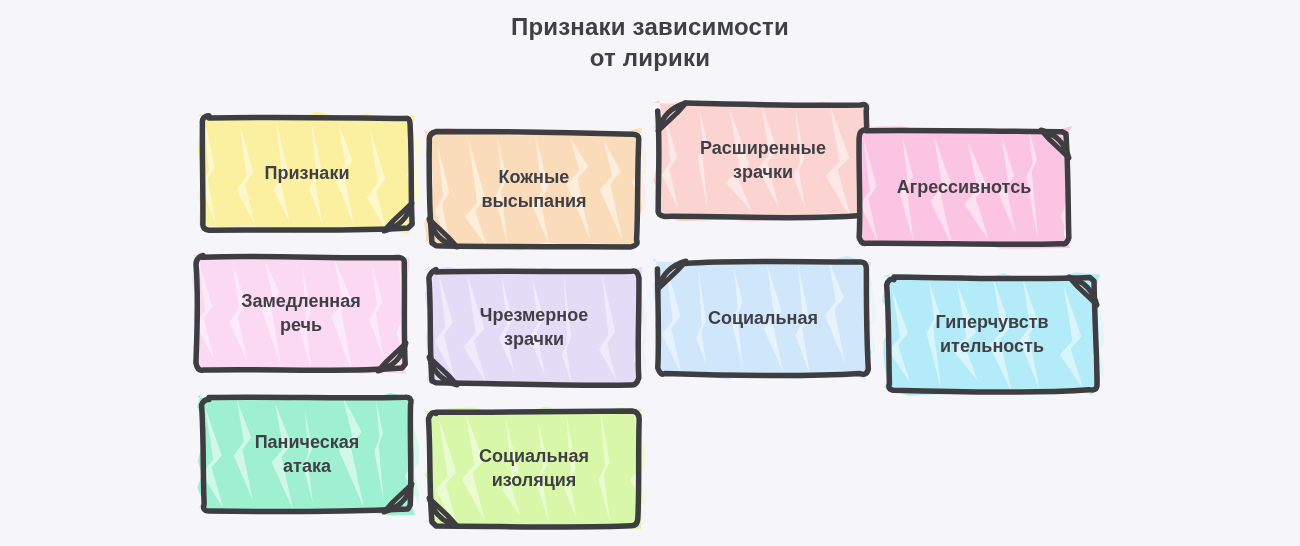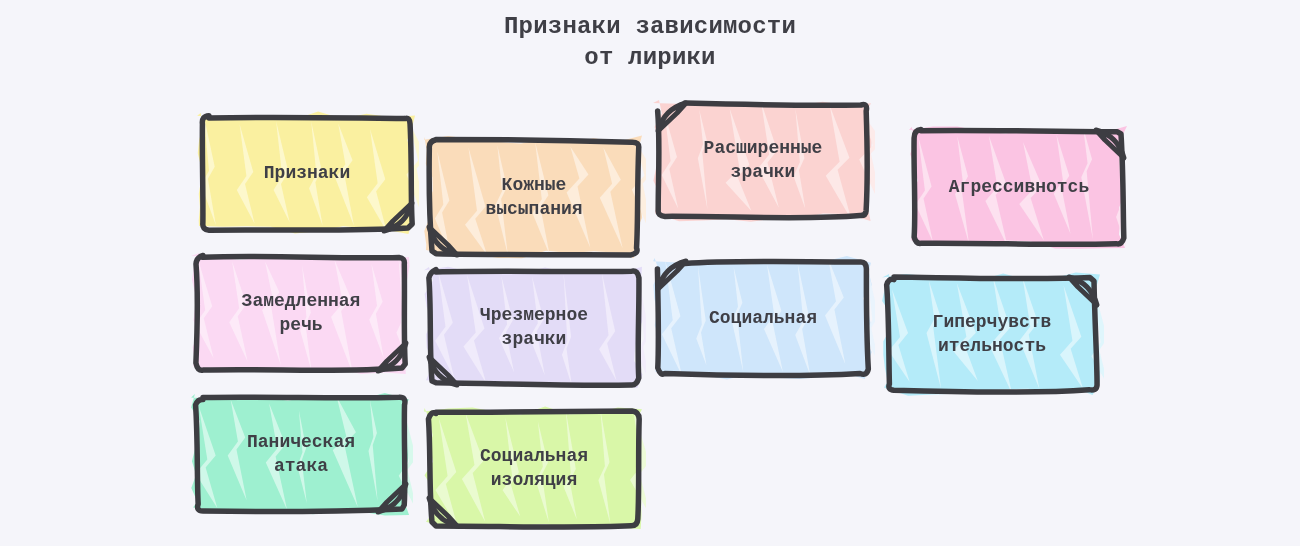--- a/index.html
+++ b/index.html
@@ -12,21 +12,20 @@
     background: #f5f5fa;
     font-family: "Liberation Sans", sans-serif;
     overflow: hidden;
     position: relative;
   }
 
   #board {
     position: relative;
     width: 1300px;
     height: 546px;
-    font-family: Liberation Mono, monospace;
   }
 
   #title {
     position: absolute;
     left: 0;
     top: 12px;
     width: 1300px;
     text-align: center;
     font-size: 24px;
     font-weight: bold;
@@ -118,21 +117,21 @@
           </svg>
         </div>
         <div class="frame">
           <svg viewBox="0 0 228 133" preserveAspectRatio="none">
             <path d="M 16 11.01581434255076 C 82.8 9.79165982230721, 155.6 10.826639842825607, 212 11.535852248906952 Q 216.66874787981504 10.045638991934842, 217.05454961271448 17 C 219.01536081378848 55.2, 217.56920191754512 89.1, 219.17664407452256 117 L 215 121 C 155.6 124.85696381317169, 82.8 122.19082161708812, 16 123.13893725437944 Q 9.118445788992984 122.71839502576589, 9.865212772661087 116 C 10.23108369133536 89.1, 9.023610985859866 49.55, 9.42985950953314 17 Q 8.448793706343317 9.275847173552817, 16 8.763464090566583" fill="none" stroke="#3d3d42" stroke-width="5.5" stroke-linecap="round" stroke-linejoin="round"></path>
             <path d="M 219 96 Q 213 118, 191 124 L 200 114 Z" fill="none" stroke="#3d3d42" stroke-width="5" stroke-linecap="round" stroke-linejoin="round"></path>
           </svg>
         </div>
         <div class="card-label">Признаки</div>
       </div>
-      <div class="card" style="left: 430px; top: 141px; width: 208px; height: 113px;">
+      <div class="card" style="left: 430px; top: 133px; width: 208px; height: 113px;">
         <div class="ink">
           <svg viewBox="0 0 224 129" preserveAspectRatio="none">
             <g>
               <path d="M 2.0444929069322466 6.792325592872059 L 26.22222222222222 3.1092620181006025 L 50.44444444444444 6.366799970499054 L 74.66666666666666 8.807140437706504 L 98.88888888888889 10.609353695166627 L 123.11111111111111 6.407557720698004 L 147.33333333333331 9.82264771295958 L 171.55555555555557 5.2401209233702355 L 195.77777777777777 8.712404161423821 L 220 2.376758949716351 L 215.81226463039616 17.444444444444443 L 213.7316132329699 30.888888888888886 L 218.22359297538512 44.33333333333333 L 213.92708859027093 57.77777777777777 L 218.57792160434454 71.22222222222223 L 220.12835274136472 84.66666666666666 L 214.22446050236417 98.11111111111111 L 212.50764582539688 111.55555555555554 L 212.003383472565 125 L 196 119.86602337459664 L 172 118.25483441562842 L 148 120.00201364746505 L 124 117.84334945058762 L 100 125.17420942957905 L 76 124.93781896441972 L 52 120.92327287972279 L 28 121.44725879789075 L 4 117.0785813439438 L 4.283352948523455 111.55555555555556 L 2.3130583966272495 98.11111111111111 L 7.572540099800136 84.66666666666667 L 5.681484162976485 71.22222222222223 L 10.704368770312861 57.77777777777777 L 10.325924961665576 44.33333333333334 L 3.8208359855421223 30.888888888888886 L 4.790465190345855 17.444444444444457 L 2.348502736863217 4 Z" fill="#fadcba"></path>
               <path d="M 15.285566169103204 18.131406841922 L 27.356458160892558 67.44794201024253 L 20.113922965818944 79.44794201024253 L 28.563547360071492 122.44519319892413 L 12.871387770745333 85.44794201024253 L 21.32101216499788 71.44794201024253 Z" fill="#fdeedd" opacity="0.92"></path>
               <path d="M 46.42359272197223 14.301582599339618 L 63.519646152872255 73.65031735240458 L 53.26201409433224 85.65031735240458 L 65.22925149596226 122.30120830731579 L 43.00438203579222 91.65031735240458 L 54.97161943742224 77.65031735240458 Z" fill="#fdeedd" opacity="0.92"></path>
               <path d="M 75.30775656067556 12.072999119826592 L 84.90474348459833 54.12150387465306 L 79.14655133024466 66.12150387465306 L 85.86444217699061 122.10373104093944 L 73.388359175891 72.12150387465306 L 80.10625002263694 58.12150387465306 Z" fill="#fdeedd" opacity="0.92"></path>
               <path d="M 113.12169682292426 9.098989953379137 L 126.41735594572253 62.277754903419904 L 118.43996047204357 74.2777549034199 L 127.74692185800237 122.27576824768984 L 110.46256499836461 80.2777549034199 L 119.7695263843234 66.2777549034199 Z" fill="#fdeedd" opacity="0.92"></path>
               <path d="M 148.25983745349555 13.449055777349562 L 166.46116293357792 41.62172363600634 L 155.5403676455285 53.62172363600634 L 168.28129548158617 114.71949881847901 L 144.6195723574791 59.62172363600634 L 157.36050019353672 45.62172363600634 Z" fill="#fdeedd" opacity="0.92"></path>
               <path d="M 181.3307535777155 14.423853205911678 L 198.88781131327883 46.67212247811873 L 188.35357667194083 58.67212247811873 L 200.64351708683515 115.29912460436962 L 177.81934203060285 64.67212247811872 L 190.10928244549717 50.67212247811873 Z" fill="#fdeedd" opacity="0.92"></path>
@@ -166,21 +165,21 @@
         </div>
         <div class="frame">
           <svg viewBox="0 0 228 133" preserveAspectRatio="none">
             <path d="M 36 9.050947471569243 C 82.8 10.274174613947212, 155.6 11.65273916037077, 212 10.987075764860098 Q 218.98238480033575 8.941344075409084, 217.16989620697674 17 C 218.4455696765758 55.2, 218.68956324373332 89.1, 217.08944455002384 117 Q 216.69457189766186 121.8699067403282, 211 121.52260606151317 C 155.6 126.4400999365748, 82.8 121.9596352627125, 16 122.38988107237023 Q 8.531200622144341 121.68888039615832, 9.212841015321054 116 C 9.018963182548958 89.1, 11.314229300352027 49.55, 8.65185325169177 17" fill="none" stroke="#3d3d42" stroke-width="5.5" stroke-linecap="round" stroke-linejoin="round"></path>
             <path d="M 9 37 Q 15 15, 37 9 L 28 19 Z" fill="none" stroke="#3d3d42" stroke-width="5" stroke-linecap="round" stroke-linejoin="round"></path>
           </svg>
         </div>
         <div class="card-label">Расширенные
 зрачки</div>
       </div>
-      <div class="card" style="left: 915px; top: 131px; width: 208px; height: 113px;">
+      <div class="card" style="left: 860px; top: 131px; width: 208px; height: 113px;">
         <div class="ink">
           <svg viewBox="0 0 224 129" preserveAspectRatio="none">
             <g>
               <path d="M 2.0552150328226526 6.999095349106096 L 26.22222222222222 3.4319865512028214 L 50.44444444444444 3.3980252923425525 L 74.66666666666666 8.611147896024535 L 98.88888888888889 10.562707180215705 L 123.11111111111111 5.419581305160729 L 147.33333333333331 9.90303951027155 L 171.55555555555557 6.385057716989012 L 195.77777777777777 9.665085551948366 L 220 3.0928820400432517 L 212.93149110947874 17.444444444444443 L 216.5710697211987 30.888888888888886 L 213.9687684126839 44.33333333333333 L 217.09069657194493 57.77777777777777 L 217.33724483925593 71.22222222222223 L 212.07397160313462 84.66666666666666 L 213.2407333052165 98.11111111111111 L 212.00465106359184 111.55555555555554 L 218.17042575466485 125 L 196 125.34561036419646 L 172 125.6733257380997 L 148 125.58561236512439 L 124 118.38695345203108 L 100 117.5266574318769 L 76 121.53145343533852 L 52 119.13785227075019 L 28 119.88309776818669 L 4 117.22416734949142 L 5.419358849450349 111.55555555555556 L 6.1642263859177255 98.11111111111111 L 6.1529059635036685 84.66666666666667 L 4.890566538451767 71.22222222222223 L 10.751859573416281 57.77777777777777 L 7.503852347846936 44.33333333333334 L 3.246437621998077 30.888888888888886 L 7.877173602466633 17.444444444444457 L 4.65676109414246 4 Z" fill="#fbc4e3"></path>
               <path d="M 11.183758894152716 13.149881311831885 L 24.59099601124506 63.56426286938388 L 16.546653740989655 75.56426286938388 L 25.9317197229543 118.94473843457618 L 8.502311470734245 81.56426286938388 L 17.88737745269889 67.56426286938388 Z" fill="#fde3f1" opacity="0.92"></path>
               <path d="M 50.19908179407853 12.956493445631576 L 61.00429849420142 53.29671977439685 L 54.52116847412769 65.29671977439685 L 62.08482016421372 121.21460415070374 L 48.038038454053954 71.29671977439685 L 55.60169014413998 57.29671977439685 Z" fill="#fde3f1" opacity="0.92"></path>
               <path d="M 81.81053460418296 12.386105329157882 L 98.90494846078096 60.047734366579434 L 88.64830014682217 72.04773436657943 L 100.61438984644076 123.72767326117277 L 78.39165183286336 78.04773436657943 L 90.35774153248197 64.04773436657943 Z" fill="#fde3f1" opacity="0.92"></path>
               <path d="M 116.04196501247768 19.06655657949537 L 135.03948042685118 62.96870280981108 L 123.64097117822708 74.96870280981108 L 136.9392319682885 117.38356111979444 L 112.24246192960298 80.96870280981108 L 125.54072271966442 66.96870280981108 Z" fill="#fde3f1" opacity="0.92"></path>
               <path d="M 149.3670161076514 11.448212578378815 L 162.2984763097935 52.81050347425679 L 154.53960018850825 64.81050347425679 L 163.5916223300077 110.89112825867825 L 146.780724067223 70.81050347425679 L 155.83274620872245 56.81050347425679 Z" fill="#fde3f1" opacity="0.92"></path>
               <path d="M 176.06598648109102 4.017640166001059 L 185.04224722044754 36.20792681358102 L 179.65649077683364 48.20792681358102 L 185.9398732943832 116.52160493984968 L 174.2707343332197 54.20792681358102 L 180.55411685076928 40.20792681358102 Z" fill="#fde3f1" opacity="0.92"></path>
@@ -284,21 +283,21 @@
         </div>
         <div class="frame">
           <svg viewBox="0 0 228 133" preserveAspectRatio="none">
             <path d="M 16 8.938780296350625 C 82.8 9.880461592302156, 155.6 12.117987453488622, 212 9.61513455474296 L 216 13 C 216.7664770979122 55.2, 218.98060678632987 89.1, 219.05826269337746 117 Q 218.6210918342891 123.29046655771366, 211 121.67144574101218 C 155.6 125.58859211112241, 82.8 124.26761954991856, 16 122.28177808158266 Q 9.244235301804016 121.66273585582407, 11.401551823133186 116 C 10.681492952147027 89.1, 11.052053923394581 49.55, 8.67029477979084 17 Q 10.44438687306306 10.010184614369818, 16 11.572826155994857" fill="none" stroke="#3d3d42" stroke-width="5.5" stroke-linecap="round" stroke-linejoin="round"></path>
             <path d="M 219 37 Q 213 15, 191 9 L 200 19 Z" fill="none" stroke="#3d3d42" stroke-width="5" stroke-linecap="round" stroke-linejoin="round"></path>
           </svg>
         </div>
         <div class="card-label">Гиперчувств
 ительность</div>
       </div>
-      <div class="card" style="left: 197px; top: 398px; width: 208px; height: 113px;">
+      <div class="card" style="left: 203px; top: 398px; width: 208px; height: 113px;">
         <div class="ink">
           <svg viewBox="0 0 224 129" preserveAspectRatio="none">
             <g>
               <path d="M 2.0820203475486676 7.5160197396911865 L 26.22222222222222 8.738797886053844 L 50.44444444444444 4.9760886011422505 L 74.66666666666666 8.121166541819616 L 98.88888888888889 10.446090892838399 L 123.11111111111111 7.449640268413015 L 147.33333333333331 10.104019003551471 L 171.55555555555557 9.247399701035953 L 195.77777777777777 3.0467890240687776 L 220 9.38318976795598 L 214.72955731137614 17.444444444444443 L 214.66971093757982 30.888888888888886 L 216.8317070122172 44.33333333333333 L 220.49971652403448 57.77777777777777 L 218.73555292862986 71.22222222222223 L 214.43801876803676 84.66666666666666 L 219.78141531653833 98.11111111111111 L 215.2471641611747 111.55555555555554 L 220.08803145362813 125 L 196 125.54457783190959 L 172 121.71955403380055 L 148 121.54460915089084 L 124 124.24596345773521 L 100 120.9077774480989 L 76 122.01553961682649 L 52 119.17430075041419 L 28 120.472695196022 L 4 117.5881323633605 L 8.259373601767582 111.55555555555556 L 2.2921463528574875 98.11111111111111 L 7.103820624857974 84.66666666666667 L 2.9132724771399725 71.22222222222223 L 6.3705865790793546 57.77777777777777 L 9.44867081749129 44.33333333333334 L 10.810441717328915 30.888888888888886 L 2.093944626482152 17.444444444444457 L 5.927406985245092 4 Z" fill="#9ef0d0"></path>
               <path d="M 9.929240710967445 16.696067494057182 L 26.677340641317276 65.41898013890149 L 16.628480683107377 77.41898013890149 L 28.35215063435226 118.19360152743161 L 6.579620724897479 83.41898013890149 L 18.30329067614236 69.41898013890149 Z" fill="#d4f8ea" opacity="0.92"></path>
               <path d="M 41.63780446596239 9.593770561361472 L 56.21592934822284 47.388435625737266 L 47.46905441886657 59.388435625737266 L 57.67374183644889 110.49809375544832 L 38.722179489510296 65.38843562573726 L 48.92686690709262 51.388435625737266 Z" fill="#d4f8ea" opacity="0.92"></path>
               <path d="M 80.06747970456954 13.16887085248611 L 96.40546088377522 54.48681278730896 L 86.60267217625182 66.48681278730896 L 98.0392590016958 119.7875288080308 L 76.7998834687284 72.48681278730896 L 88.23647029417238 58.48681278730896 Z" fill="#d4f8ea" opacity="0.92"></path>
               <path d="M 109.8426354800748 19.98547313361007 L 117.09479161127916 58.222021255092216 L 112.74349793255655 70.22202125509222 L 117.8200072243996 113.15304330378123 L 108.39220425383394 76.22202125509222 L 113.46871354567699 62.222021255092216 Z" fill="#d4f8ea" opacity="0.92"></path>
               <path d="M 147.63496274094558 6.4461045809519515 L 166.89175975731737 42.17337817664497 L 155.3376815474943 54.17337817664497 L 168.81743945895454 117.32020186662693 L 143.78360333767122 60.17337817664497 L 157.26336124913146 46.17337817664497 Z" fill="#d4f8ea" opacity="0.92"></path>
               <path d="M 180.90406874791168 10.002107581125673 L 187.92833700583162 42.92129866738417 L 183.71377605107966 54.92129866738417 L 188.63076383162363 111.57780577482451 L 179.4992150963277 60.92129866738417 L 184.41620287687167 46.92129866738417 Z" fill="#d4f8ea" opacity="0.92"></path>

